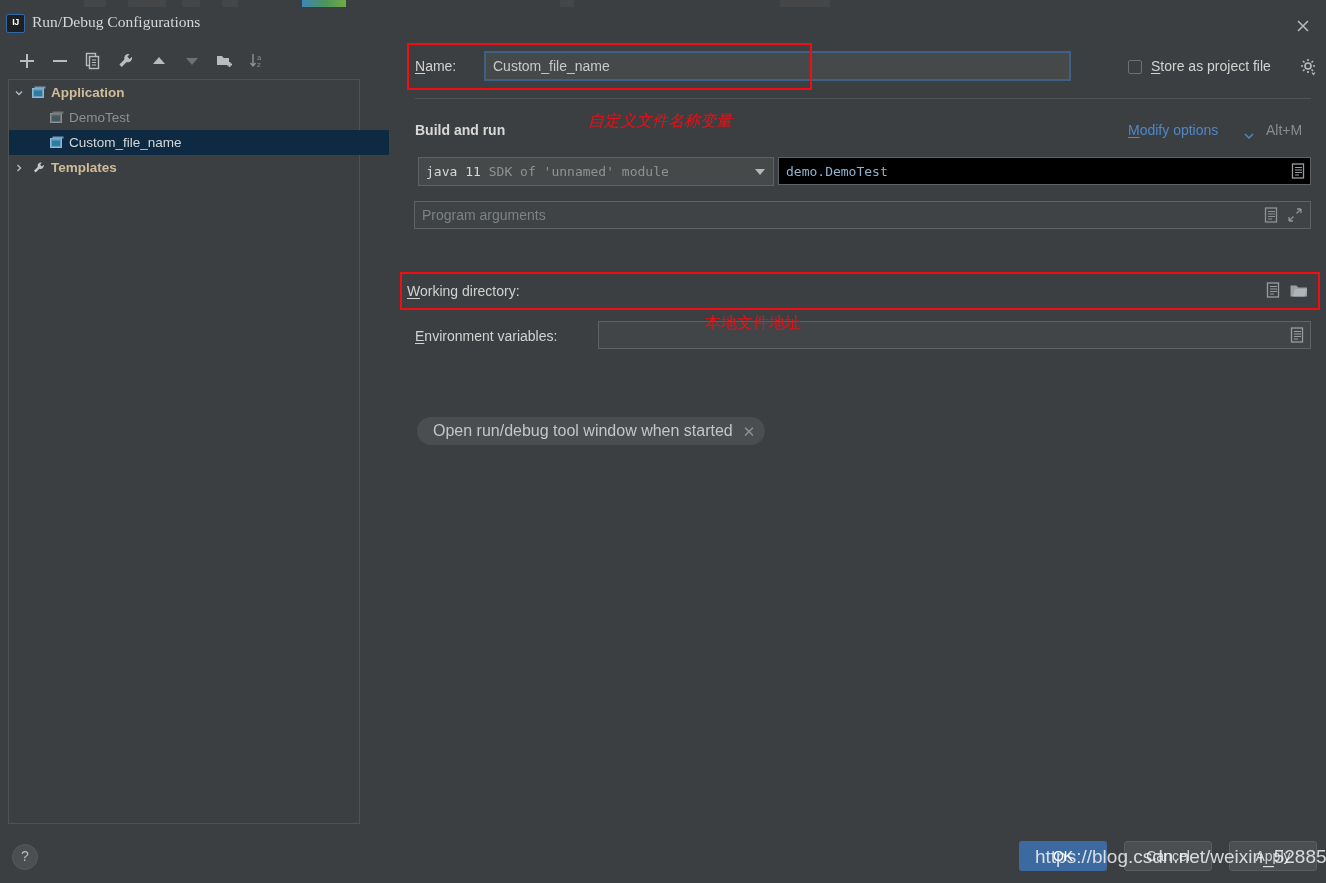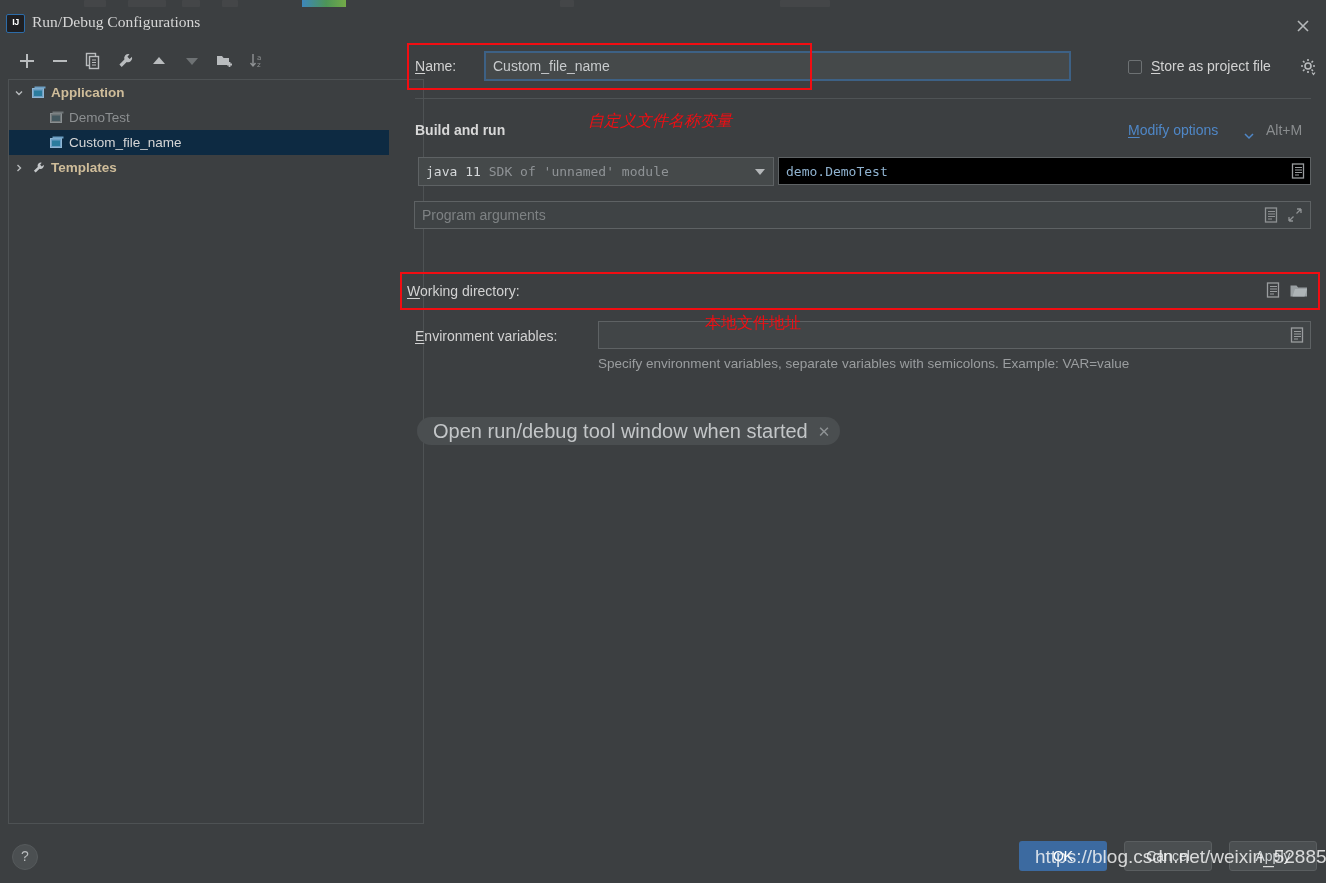--- a/index.html
+++ b/index.html
@@ -94,21 +94,21 @@
     position: absolute;
     top: 0;
     width: 26px; height: 26px;
     cursor: pointer;
   }
   .tb-icon svg { position: absolute; left: 4px; top: 4px; }
 
   .tree-panel {
     position: absolute;
     left: 8px; top: 79px;
-    width: 416px; height: 745px;
+    width: 352px; height: 745px;
     background: #3c3f41;
     border: 1px solid #4e5254;
     box-sizing: border-box;
   }
   .tree-row {
     position: absolute;
     left: 0;
     width: 380px; height: 25px;
     display: flex;
     align-items: center;
@@ -262,21 +262,21 @@
     position: absolute;
     height: 28px;
     background: #4a4e50;
     border-radius: 14px;
     display: flex;
     align-items: center;
     padding: 0 10px 0 16px;
     cursor: pointer;
   }
   .chip-label {
-    font-size: 20px;
+    font-size: 16px;
     color: #c3c6c8;
     white-space: nowrap;
   }
   .chip-x {
     margin-left: 10px;
     color: #8e9294;
     font-size: 15px;
     line-height: 1;
     cursor: pointer;
   }
@@ -570,21 +570,20 @@
     </div>
     <div class="field readonlybox" style="left:198px; top:279px; width:713px; height:28px;">
       <span></span>
     </div>
     <div class="f-icon" style="left:890px; top:285px;">
       <svg width="14" height="16" viewBox="0 0 14 16">
         <rect x="1.5" y="1" width="11" height="14" fill="none" stroke="#9a9d9f" stroke-width="1.3"></rect>
         <path d="M4 4.5 h7 M4 7 h7 M4 9.5 h7 M4 12 h4" stroke="#9a9d9f" stroke-width="1.2"></path>
       </svg>
     </div>
-    <div class="hint" style="left:198px; top:314px;">Specify environment variables, separate variables with semicolons. Example: VAR=value</div>
 
     <div class="chip" style="left:17px; top:375px;">
       <span class="chip-label">Open run/debug tool window when started</span>
       <span class="chip-x">✕</span>
     </div>
 
   </div>
 
   <div class="red-box" style="left:407px; top:43px; width:405px; height:47px;"></div>
   <div class="red-text" style="left:588px; top:111px;font-style:italic;">自定义文件名称变量</div>

